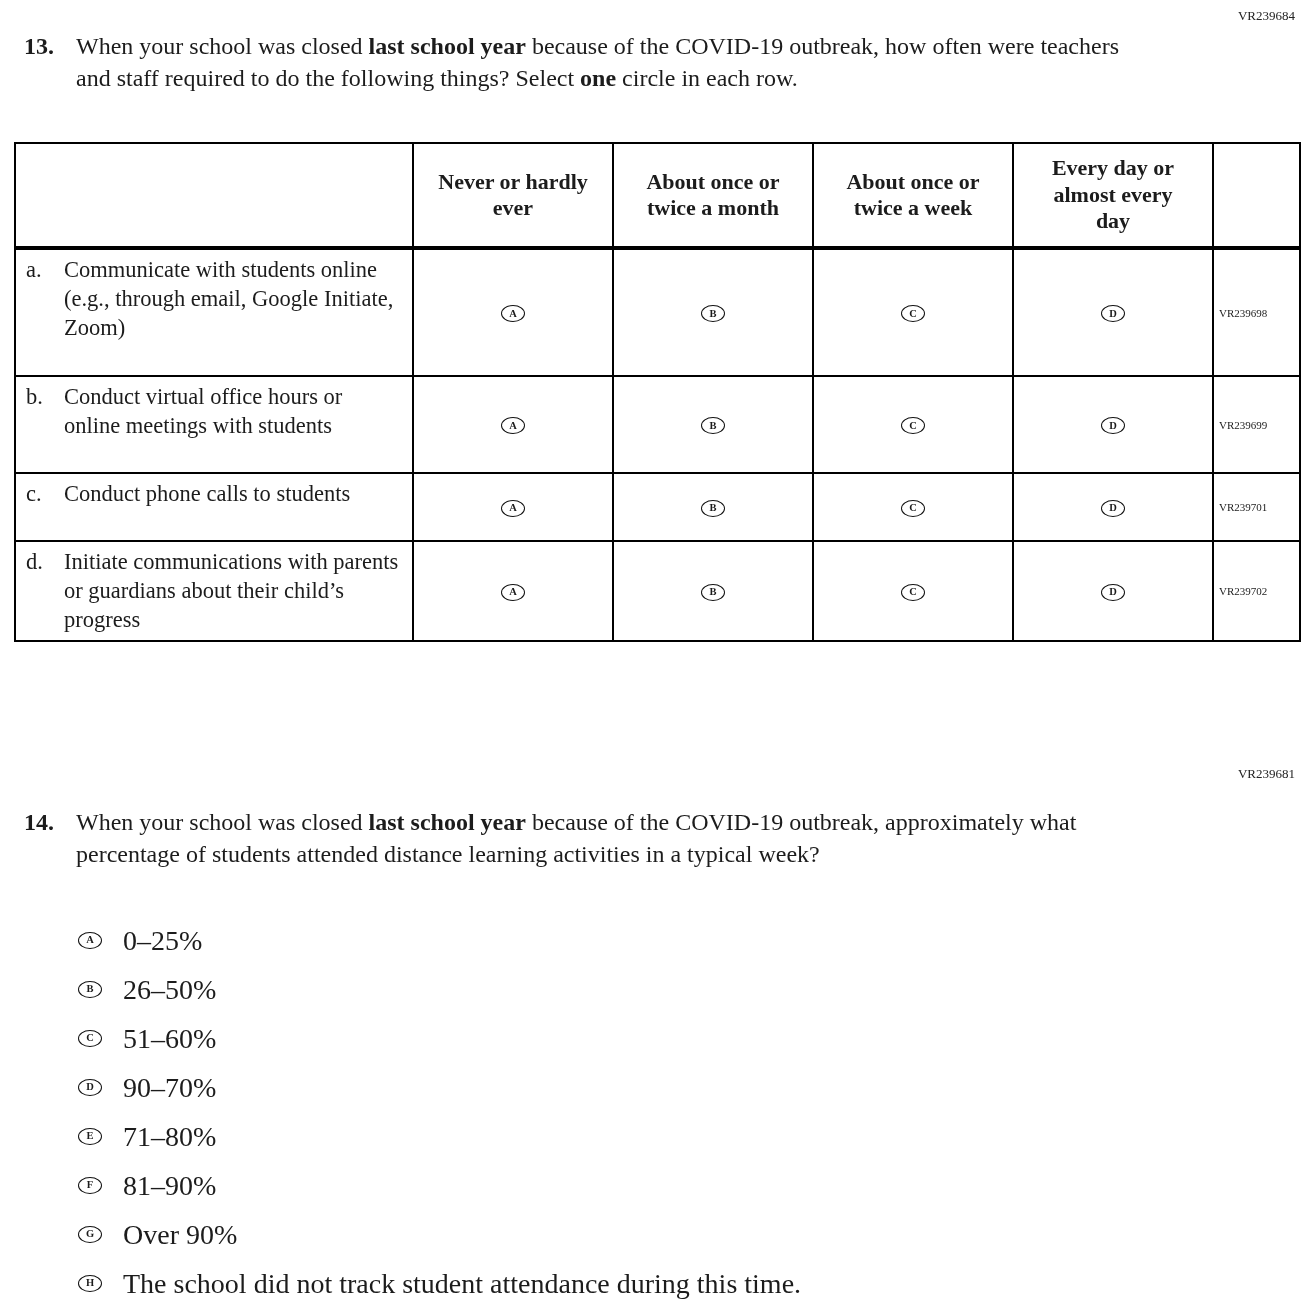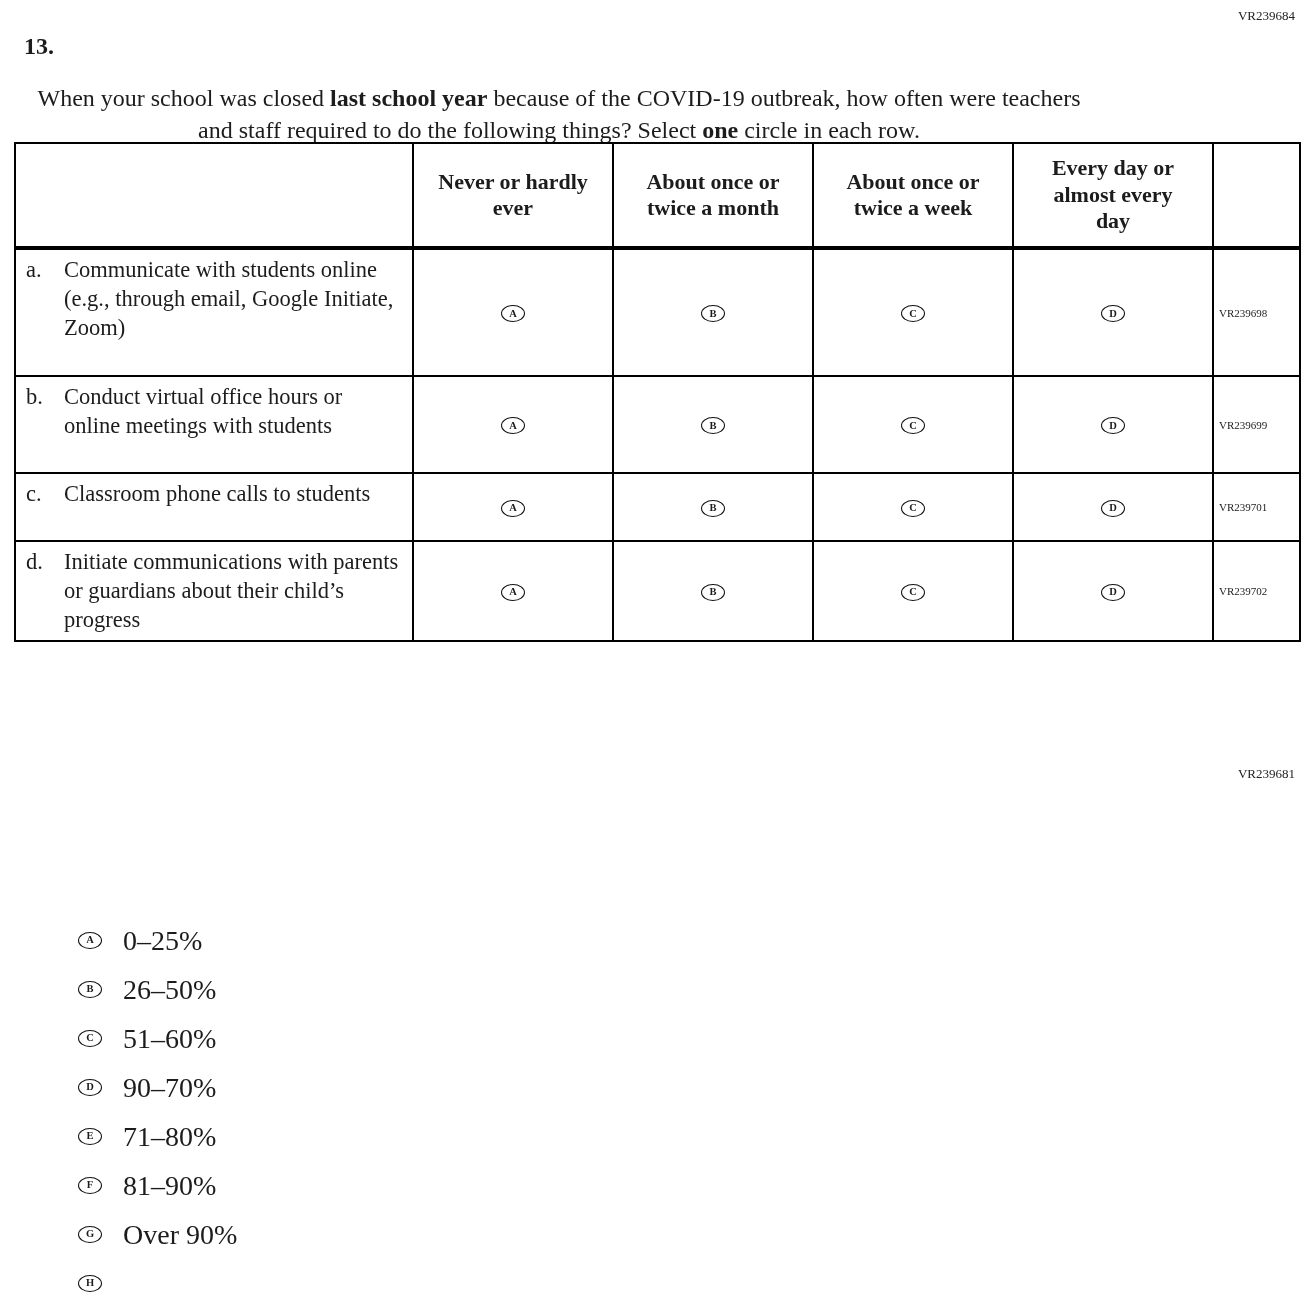--- a/index.html
+++ b/index.html
@@ -22,34 +22,33 @@
   }
   .vr-top { top: 8px; }
   .vr-mid { top: 766px; }
 
   .question {
     position: absolute;
     left: 24px;
     display: flex;
     align-items: flex-start;
   }
-  .q13 { top: 30px; width: 1150px; flex-direction: column; }
+  .q13 { top: 30px; width: 1150px; }
   .q14 { top: 806px; width: 1150px; }
   .q-number {
     font-weight: bold;
     font-size: 24px;
     width: 52px;
     flex: 0 0 52px;
     line-height: 1.35;
   }
   .q-text {
     font-size: 24px;
     line-height: 1.35;
     width: 1070px;
-    text-align: center;
   }
 
   table.matrix {
     position: absolute;
     top: 142px;
     left: 14px;
     width: 1285px;
     border-collapse: collapse;
     table-layout: fixed;
   }
@@ -177,21 +176,21 @@
         <td class="bubble-cell"><span class="bubble">A</span></td>
         <td class="bubble-cell"><span class="bubble">B</span></td>
         <td class="bubble-cell"><span class="bubble">C</span></td>
         <td class="bubble-cell"><span class="bubble">D</span></td>
         <td class="code-cell">VR239699</td>
       </tr>
       <tr class="row-c">
         <td class="row-label">
           <div class="row-label-flex">
             <span class="row-letter">c.</span>
-            <span class="row-text">Classroom phone calls to students</span>
+            <span class="row-text">Conduct phone calls to students</span>
           </div>
         </td>
         <td class="bubble-cell"><span class="bubble">A</span></td>
         <td class="bubble-cell"><span class="bubble">B</span></td>
         <td class="bubble-cell"><span class="bubble">C</span></td>
         <td class="bubble-cell"><span class="bubble">D</span></td>
         <td class="code-cell">VR239701</td>
       </tr>
       <tr class="row-d">
         <td class="row-label">
@@ -204,20 +203,24 @@
         <td class="bubble-cell"><span class="bubble">B</span></td>
         <td class="bubble-cell"><span class="bubble">C</span></td>
         <td class="bubble-cell"><span class="bubble">D</span></td>
         <td class="code-cell">VR239702</td>
       </tr>
     </tbody>
   </table>
 
   <div class="vr-small vr-mid">VR239681</div>
 
+  <div class="question q14">
+    <div class="q-number">14.</div>
+    <div class="q-text"><span>When your school was closed </span><b>last school year</b><span> because of the COVID-19 outbreak, approximately what percentage of students attended distance learning activities in a typical week?</span></div>
+  </div>
 
   <div class="q14-options">
     <div class="q14-option">
       <span class="bubble">A</span>
       <span class="opt-label">0–25%</span>
     </div>
     <div class="q14-option">
       <span class="bubble">B</span>
       <span class="opt-label">26–50%</span>
     </div>
@@ -236,16 +239,17 @@
     <div class="q14-option">
       <span class="bubble">F</span>
       <span class="opt-label">81–90%</span>
     </div>
     <div class="q14-option">
       <span class="bubble">G</span>
       <span class="opt-label">Over 90%</span>
     </div>
     <div class="q14-option">
       <span class="bubble">H</span>
+      <span class="opt-label">The school did not track student attendance during this time.</span>
     </div>
   </div>
 
 </div>
 
 </body></html>

